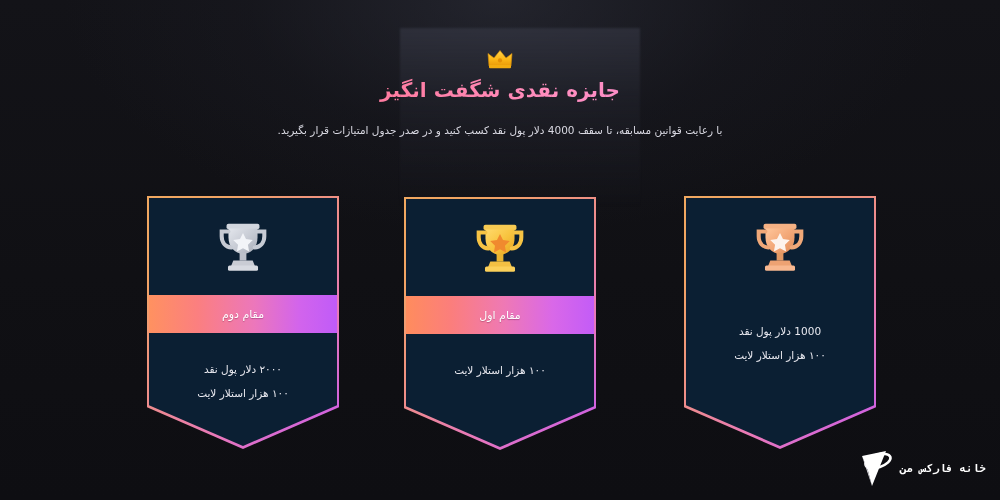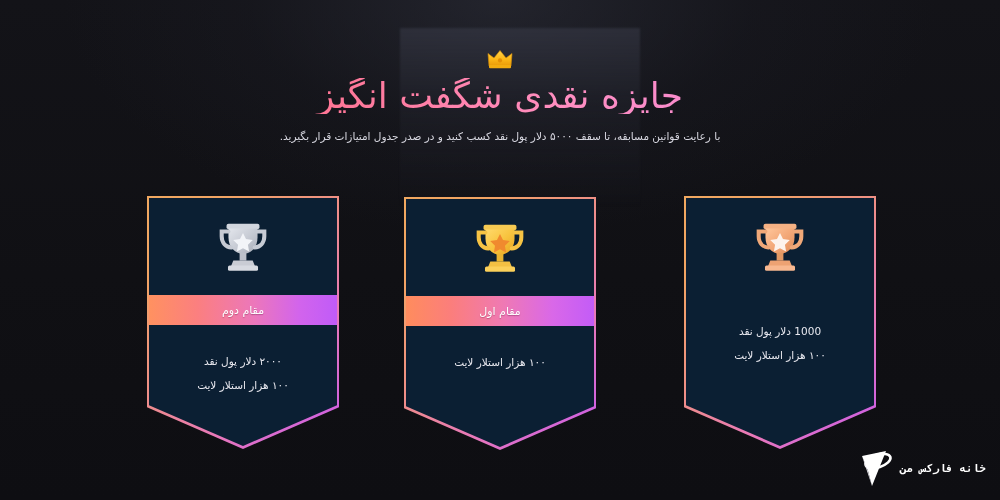--- a/index.html
+++ b/index.html
@@ -49,23 +49,22 @@
   .crown {
     margin-top: 42px;
     height: 30px;
     line-height: 30px;
     font-size: 26px;
     user-select: none;
   }
   .crown svg { display: inline-block; vertical-align: middle; }
 
   .title {
-    margin-top: 6px;
-    font-size: 36px;
-    font-weight: normal;
+    font-size: 20px;
+    font-weight: bold;
     letter-spacing: 0.3px;
     background: linear-gradient(90deg, #ff5f5f 0%, #ff6f8a 26%, #ff8ec0 56%, #f58ad6 78%, #e986d8 100%);
     -webkit-background-clip: text;
     background-clip: text;
     color: transparent;
     -webkit-text-fill-color: transparent;
     text-shadow: none;
     line-height: 36px;
   }
 
@@ -112,21 +111,21 @@
 
   .trophy-area {
     height: 97px;
     display: flex;
     align-items: center;
     justify-content: center;
   }
   .trophy-area svg { display: block; }
 
   .ribbon {
-    height: 30px;
+    height: 38px;
     display: flex;
     align-items: center;
     justify-content: center;
     background: linear-gradient(90deg, #ff8a5c 0%, #fb7f73 22%, #f островa 40%, #e876cf 66%, #c457f5 100%);
   }
   .ribbon-1 { background: linear-gradient(90deg, #ff8c5d 0%, #fb7e7c 24%, #ef79b4 52%, #d968e8 78%, #c35cf7 100%); }
   .ribbon-2 { background: linear-gradient(90deg, #ff9160 0%, #fb7f80 26%, #ec77bb 56%, #d264ec 80%, #c05bf8 100%); }
   .ribbon-3 { background: linear-gradient(90deg, #fd8a63 0%, #f97f84 26%, #eb77bc 56%, #d165ec 80%, #bf5af8 100%); }
   .ribbon-label {
     font-size: 11px;
@@ -183,21 +182,21 @@
           </linearGradient>
         </defs>
         <path d="M3 19 L2 6.5 L8 11 L14 3.5 L20 11 L26 6.5 L25 19 Z" fill="url(#crownGrad)" stroke="#d98f06" stroke-width="0.6" stroke-linejoin="round"></path>
         <rect x="3" y="18" width="22" height="3.2" rx="1" fill="#f2ac10"></rect>
         <circle cx="14" cy="13.4" r="2.1" fill="#e38f06"></circle>
       </svg>
     </div>
 
     <div class="title">جایزه نقدی شگفت انگیز</div>
 
-    <div class="subtitle">با رعایت قوانین مسابقه، تا سقف ۵۰۰۰ دلار پول نقد کسب کنید و در صدر جدول امتیازات قرار بگیرید.</div>
+    <div class="subtitle">با رعایت قوانین مسابقه، تا سقف 4000 دلار پول نقد کسب کنید و در صدر جدول امتیازات قرار بگیرید.</div>
   </div>
 
   <div class="cards">
 
     <div class="card pos-2">
       <div class="card-inner">
 
         <div class="trophy-area">
           <svg width="62" height="62" viewBox="0 0 64 64" aria-hidden="true">
             <defs>

